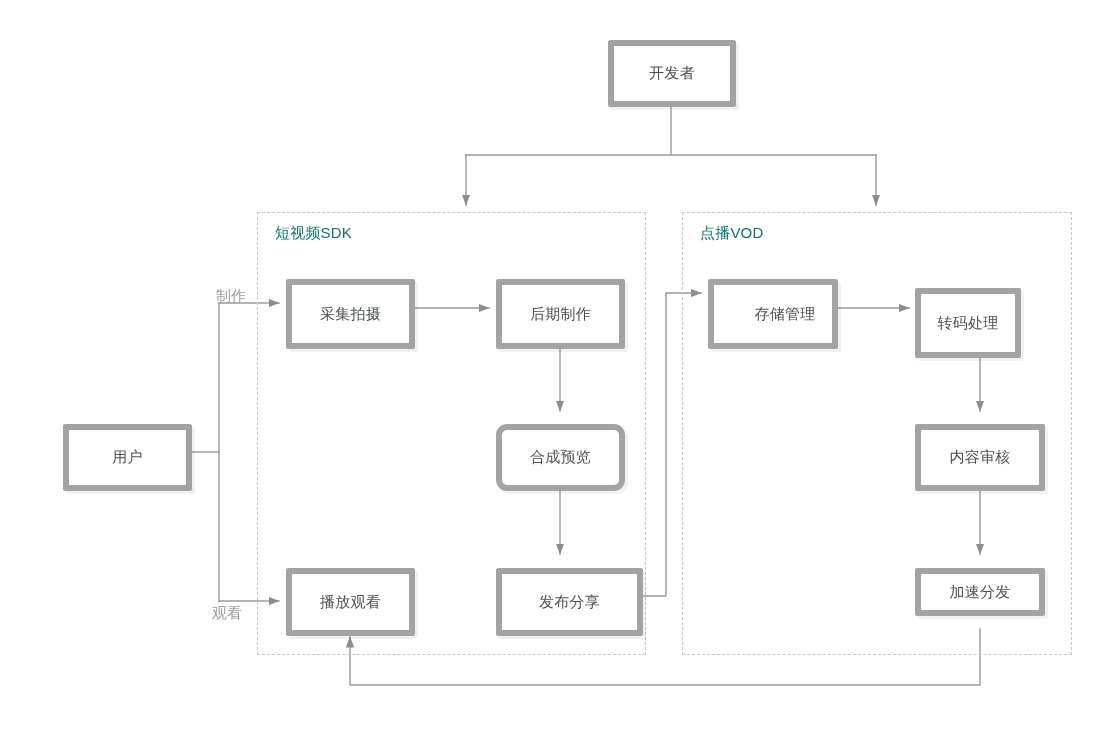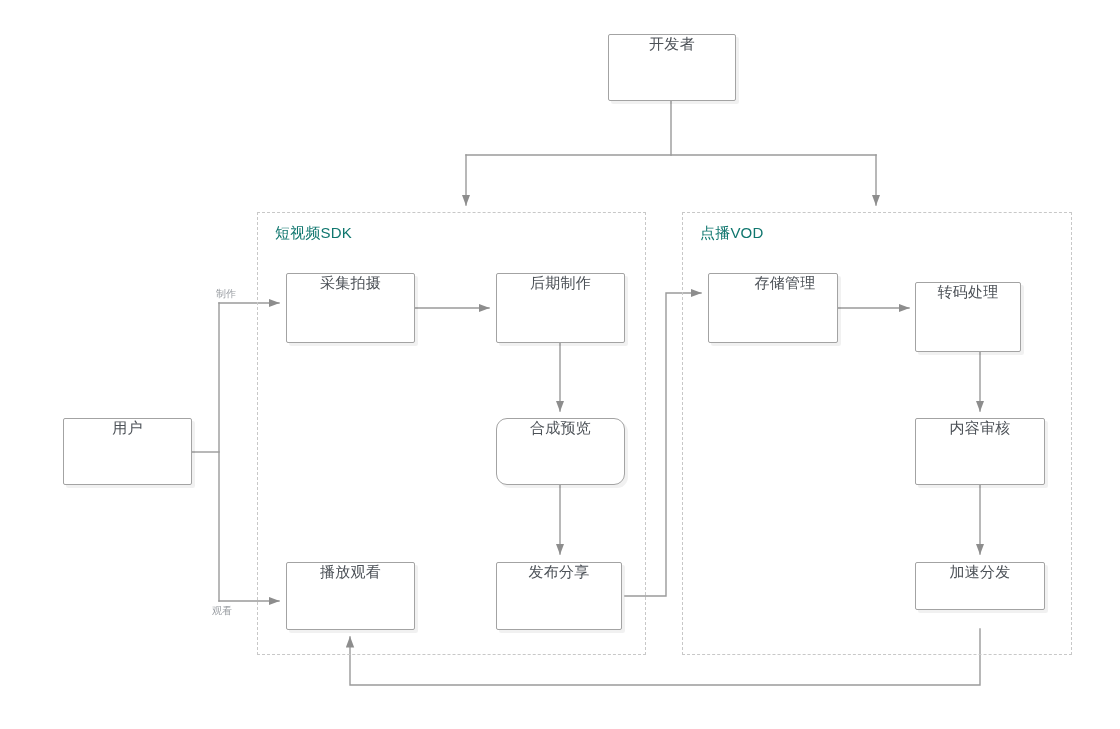--- a/index.html
+++ b/index.html
@@ -37,35 +37,37 @@
     position: absolute;
     font-size: 15px;
     color: #0f766e;
     letter-spacing: 0.2px;
     white-space: nowrap;
   }
   .node {
     position: absolute;
     box-sizing: border-box;
     background: #ffffff;
-    border: 1px solid #a3a3a3;
+    border: 6px solid #a3a3a3;
     border-radius: 2px;
     box-shadow: 3px 3px 0 0 rgba(0,0,0,0.055);
     display: flex;
+    align-items: center;
     justify-content: center;
+    margin-top: 6px;
   }
   .node .label {
     font-size: 15px;
     color: #4c5157;
     letter-spacing: 0.3px;
     white-space: nowrap;
   }
   .edge-label {
     position: absolute;
-    font-size: 10px;
+    font-size: 15px;
     color: #9a9ea3;
     white-space: nowrap;
   }
 </style>
 </head>
 <body>
 
 <div id="canvas">
 
   <svg class="edges" viewBox="0 0 1120 729" xmlns="http://www.w3.org/2000/svg">
@@ -119,21 +121,21 @@
   </div>
 
   <div class="node" style="left:496px; top:273px; width:129px; height:70px;">
     <span class="label">后期制作</span>
   </div>
 
   <div class="node" style="left:496px; top:418px; width:129px; height:67px;border-radius:11px;">
     <span class="label">合成预览</span>
   </div>
 
-  <div class="node" style="left:496px; top:562px; width:126px; height:68px;">
+  <div class="node" style="left:496px; top:562px; width:147px; height:68px;">
     <span class="label">发布分享</span>
   </div>
 
   <div class="node" style="left:286px; top:562px; width:129px; height:68px;">
     <span class="label">播放观看</span>
   </div>
 
   <div class="node" style="left:708px; top:273px; width:130px; height:70px;padding-left:24px;">
     <span class="label">存储管理</span>
   </div>

